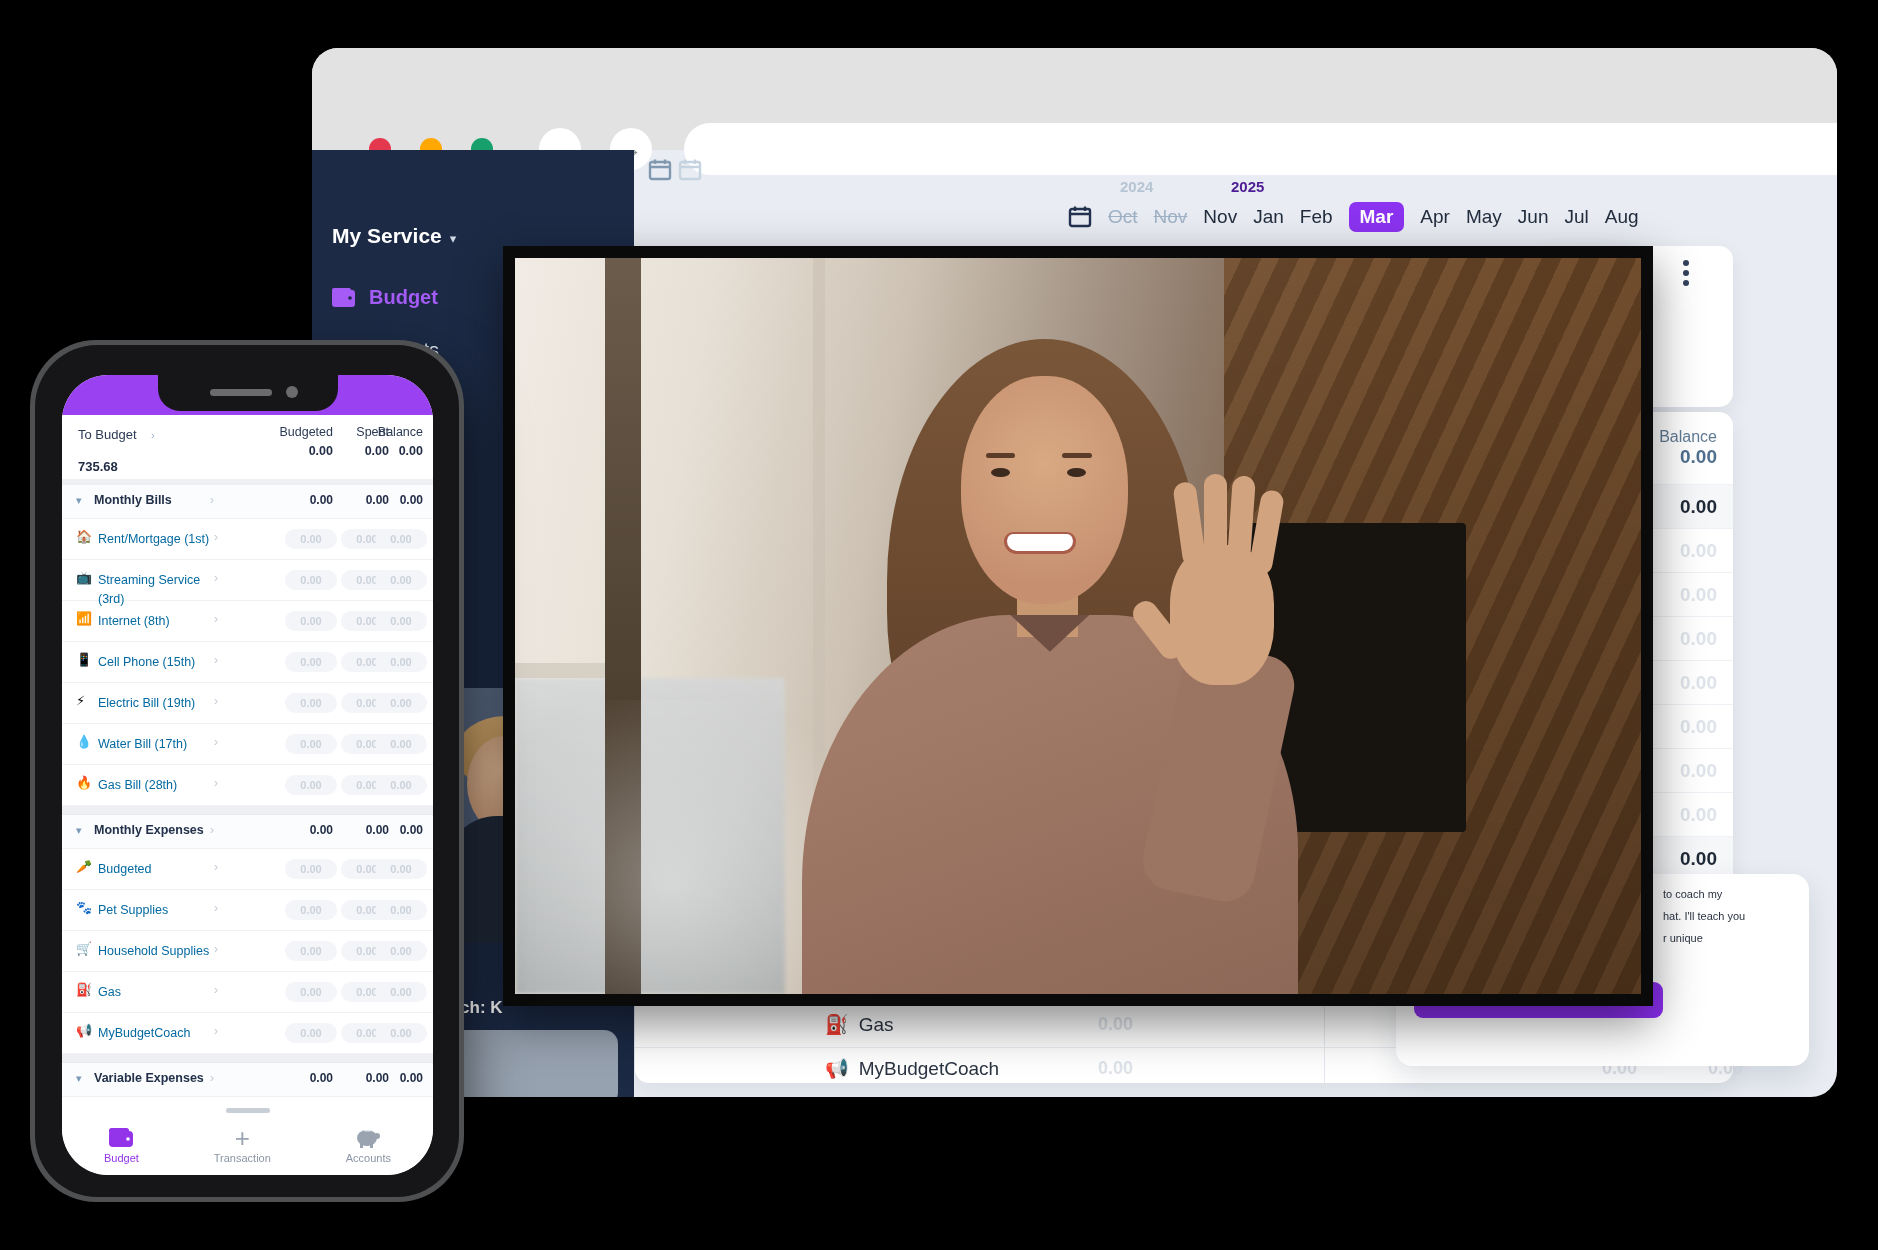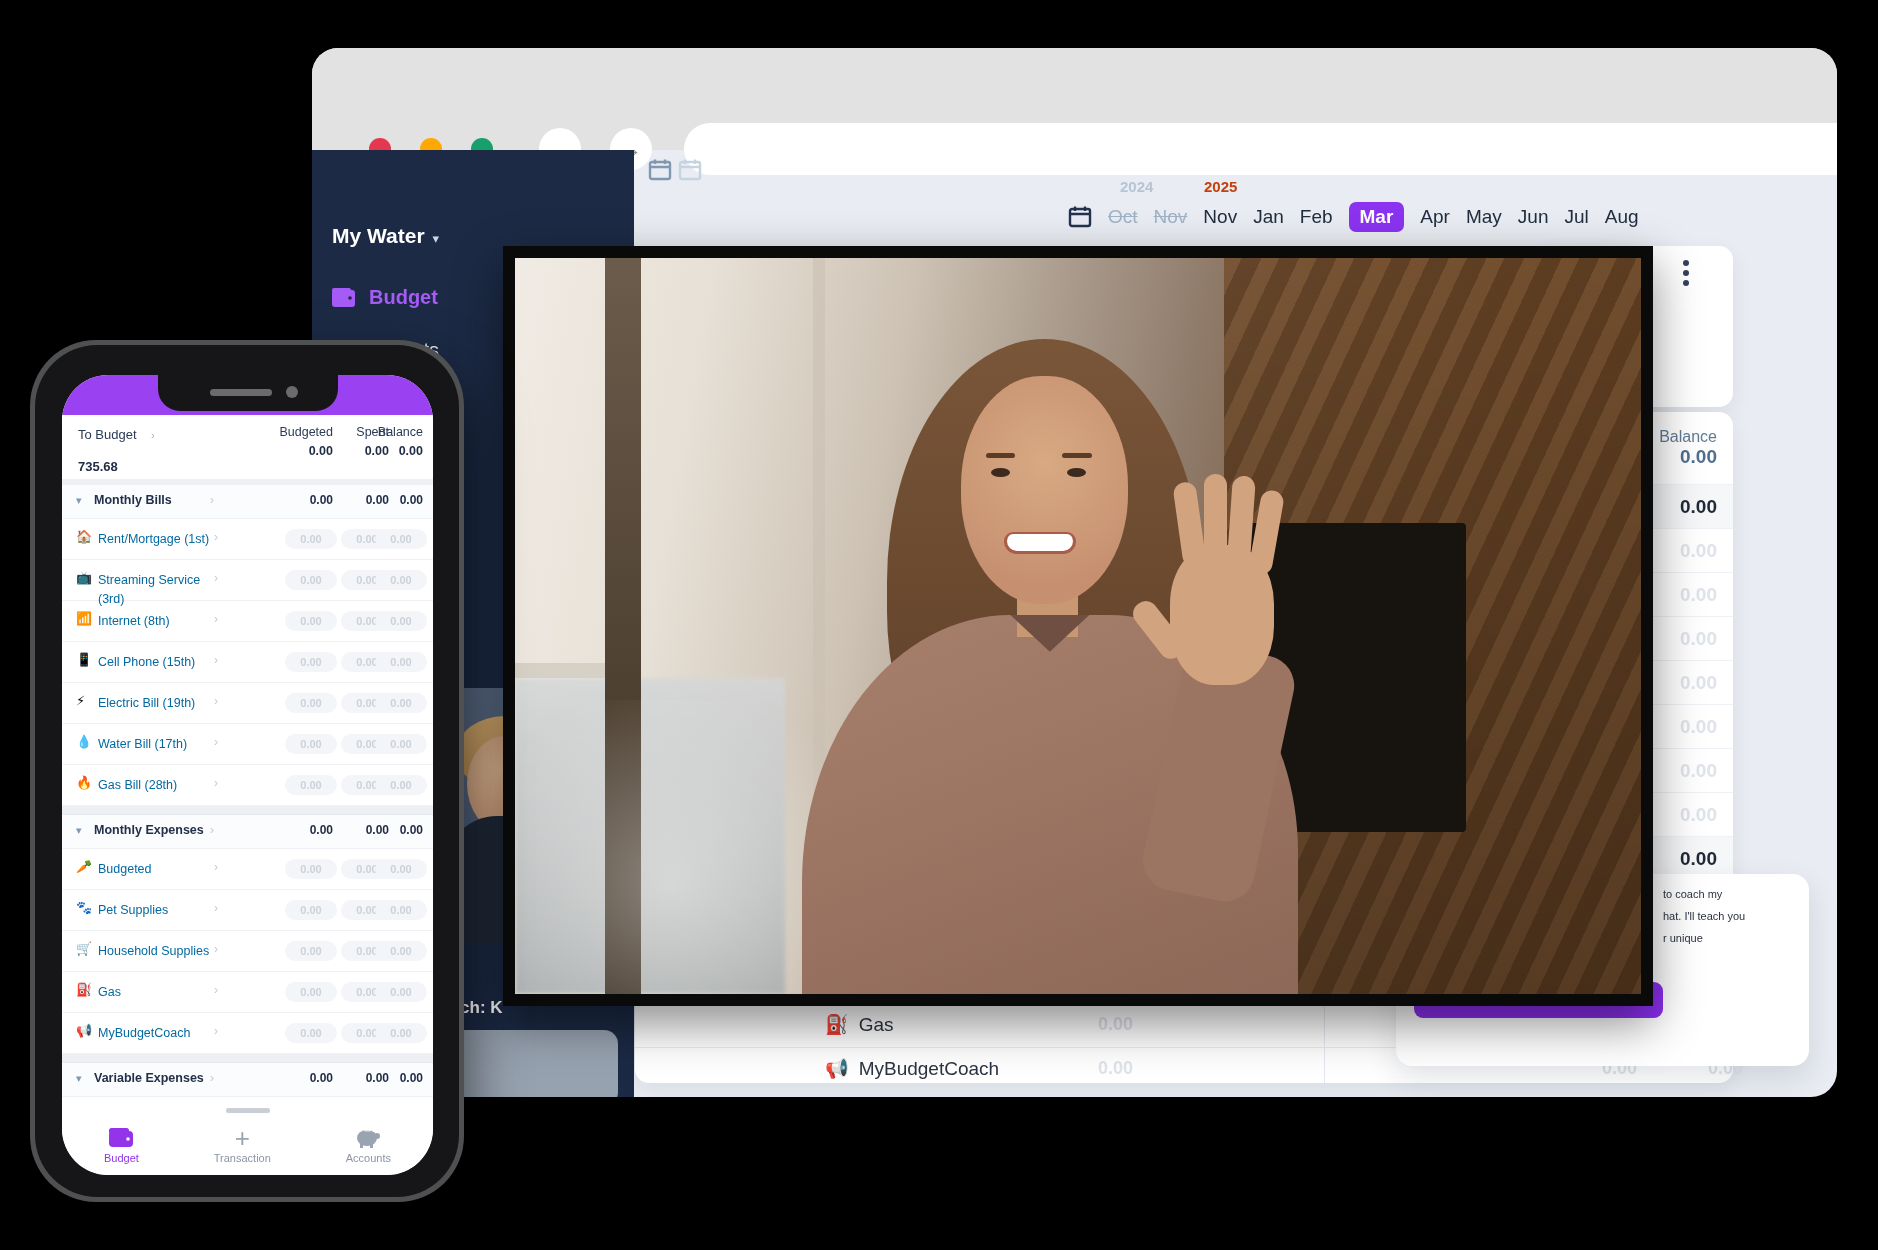--- a/index.html
+++ b/index.html
@@ -149,21 +149,21 @@
       </div>
       <div class="abs kebab" style="left:1470px;top:80px">
           <i></i>
           <i></i>
           <i></i>
         </div>
     </div>
 
     <div class="abs sidebar">
       <div class="abs workspace">
-        <span>My Water</span><span class="caret">▾</span>
+        <span>My Service</span><span class="caret">▾</span>
       </div>
       <div class="abs side-item active" style="top:133px">
         <svg width="23" height="19" viewBox="0 0 23 19">
           <rect x="0" y="2" width="23" height="17" rx="3" fill="#a55bf5"></rect>
           <rect x="0" y="0" width="19" height="5" rx="2" fill="#a55bf5"></rect>
           <circle cx="18" cy="10" r="1.8" fill="#1c2a45"></circle>
         </svg>
         <span>Budget</span>
       </div>
       <div class="abs side-item" style="top:186px">
@@ -199,21 +199,21 @@
         <line x1="17" y1="1.5" x2="17" y2="6"></line>
     </svg>
     <svg class="abs cal-icon" style="left:366px;top:110px;color:#c6d4e1" viewBox="0 0 24 24" fill="none" stroke="currentColor" stroke-width="2.4">
       <rect x="2" y="4" width="20" height="17" rx="2"></rect>
         <line x1="2" y1="9" x2="22" y2="9"></line>
       <line x1="7" y1="1.5" x2="7" y2="6"></line>
         <line x1="17" y1="1.5" x2="17" y2="6"></line>
     </svg>
 
     <span class="abs year" style="left:808px;top:130px;color:#b6c4d4">2024</span>
-    <span class="abs year" style="left:892px;top:130px;color:#c2410c">2025</span>
+    <span class="abs year" style="left:919px;top:130px;color:#4c1d95">2025</span>
     <div class="abs months">
       <svg class="cal-icon" style="color:#22324f" viewBox="0 0 24 24" fill="none" stroke="currentColor" stroke-width="2.4">
         <rect x="2" y="4" width="20" height="17" rx="2"></rect>
           <line x1="2" y1="9" x2="22" y2="9"></line>
         <line x1="7" y1="1.5" x2="7" y2="6"></line>
           <line x1="17" y1="1.5" x2="17" y2="6"></line>
       </svg>
       <span id="month-row" style="display:flex;gap:16px;align-items:center">
           <span class="month disabled">Oct</span>
           <span class="month disabled">Nov</span>

